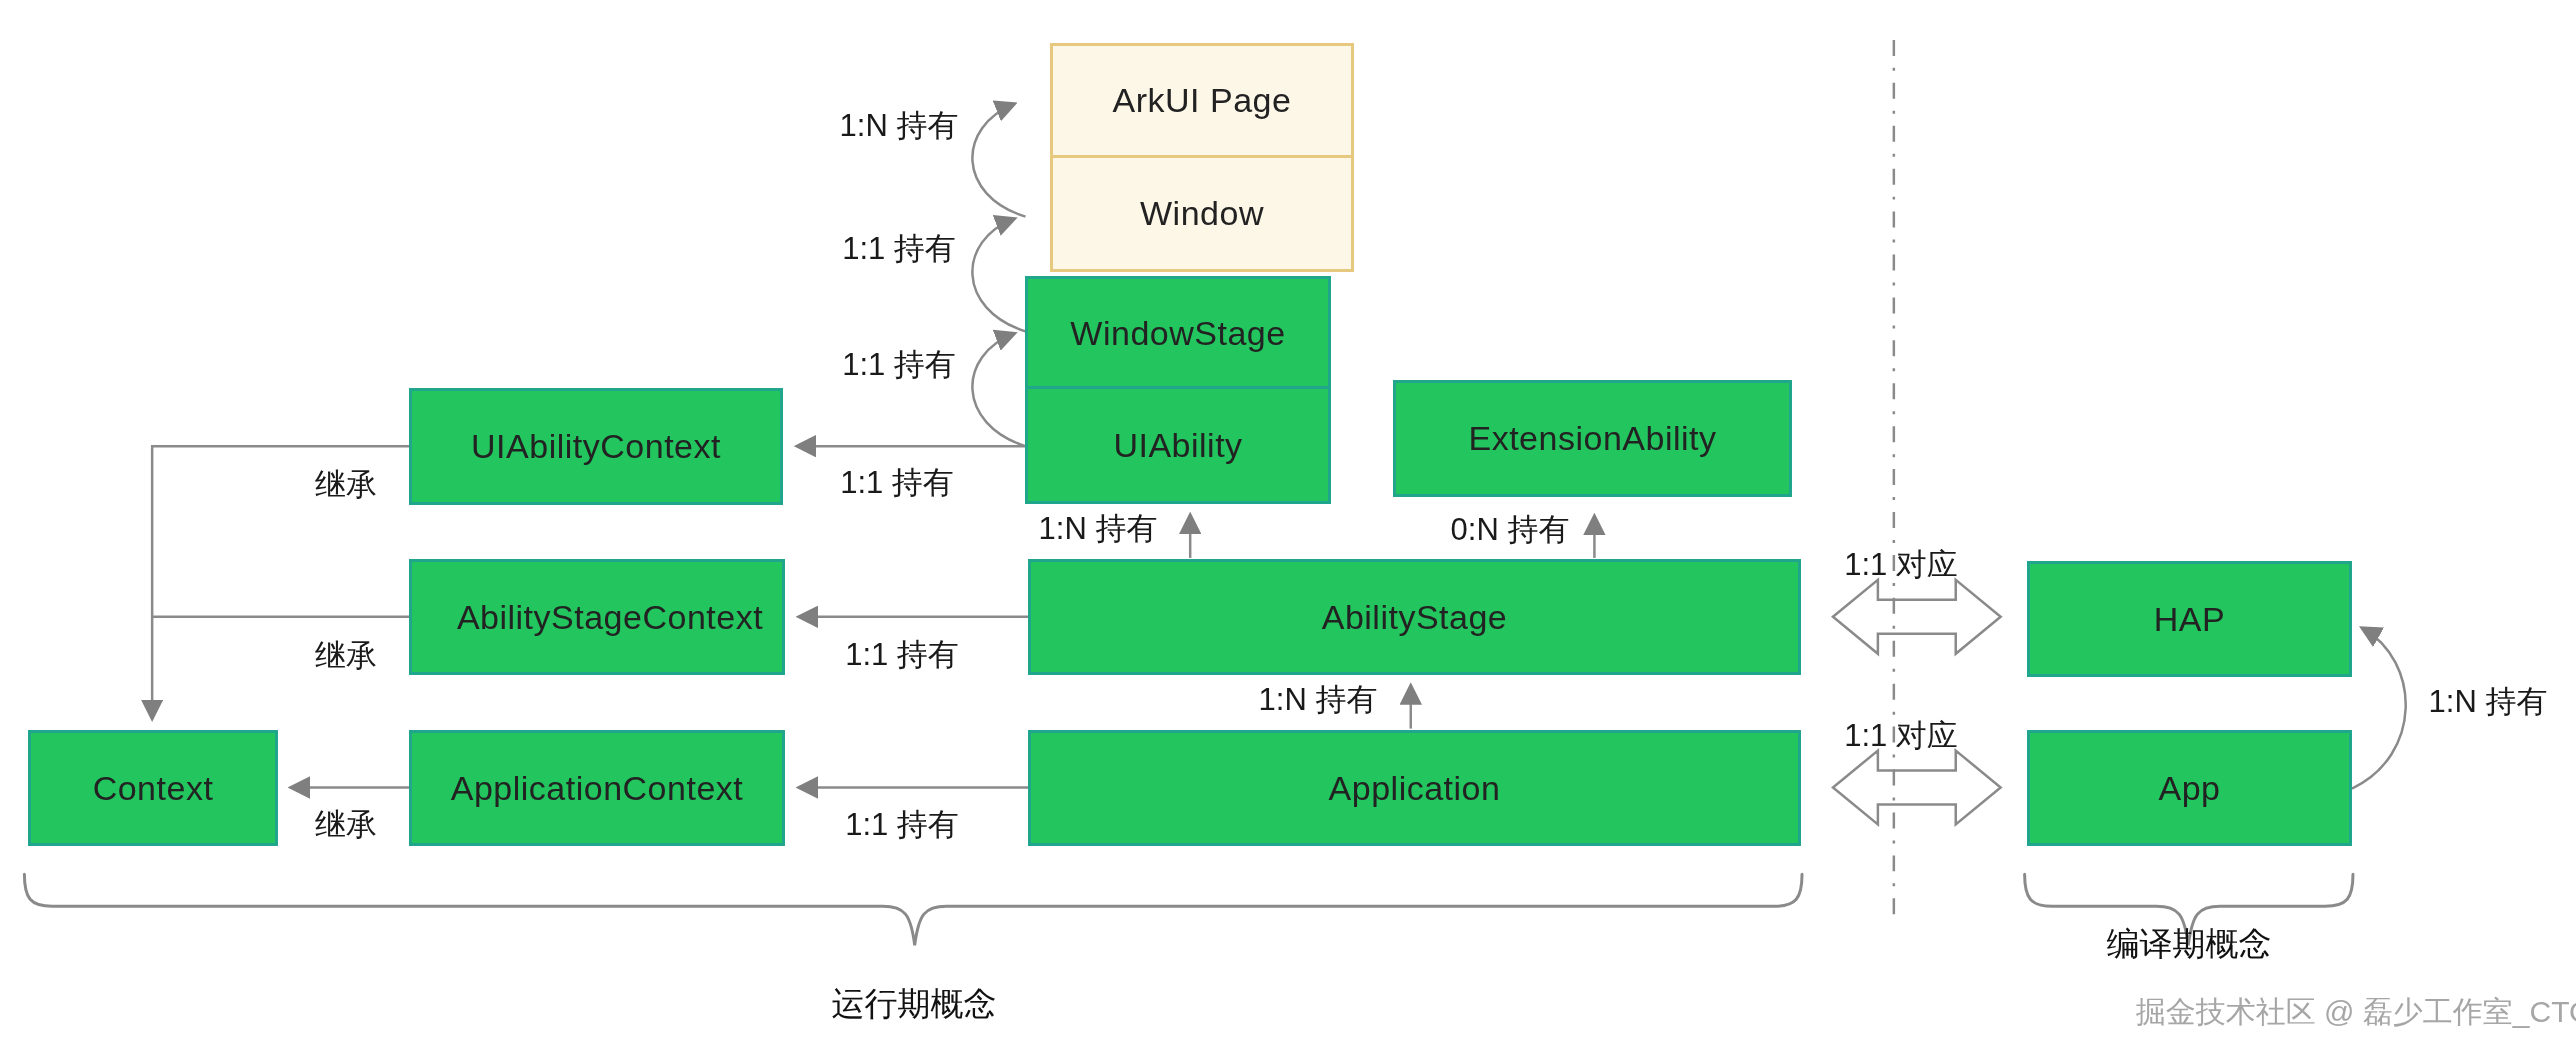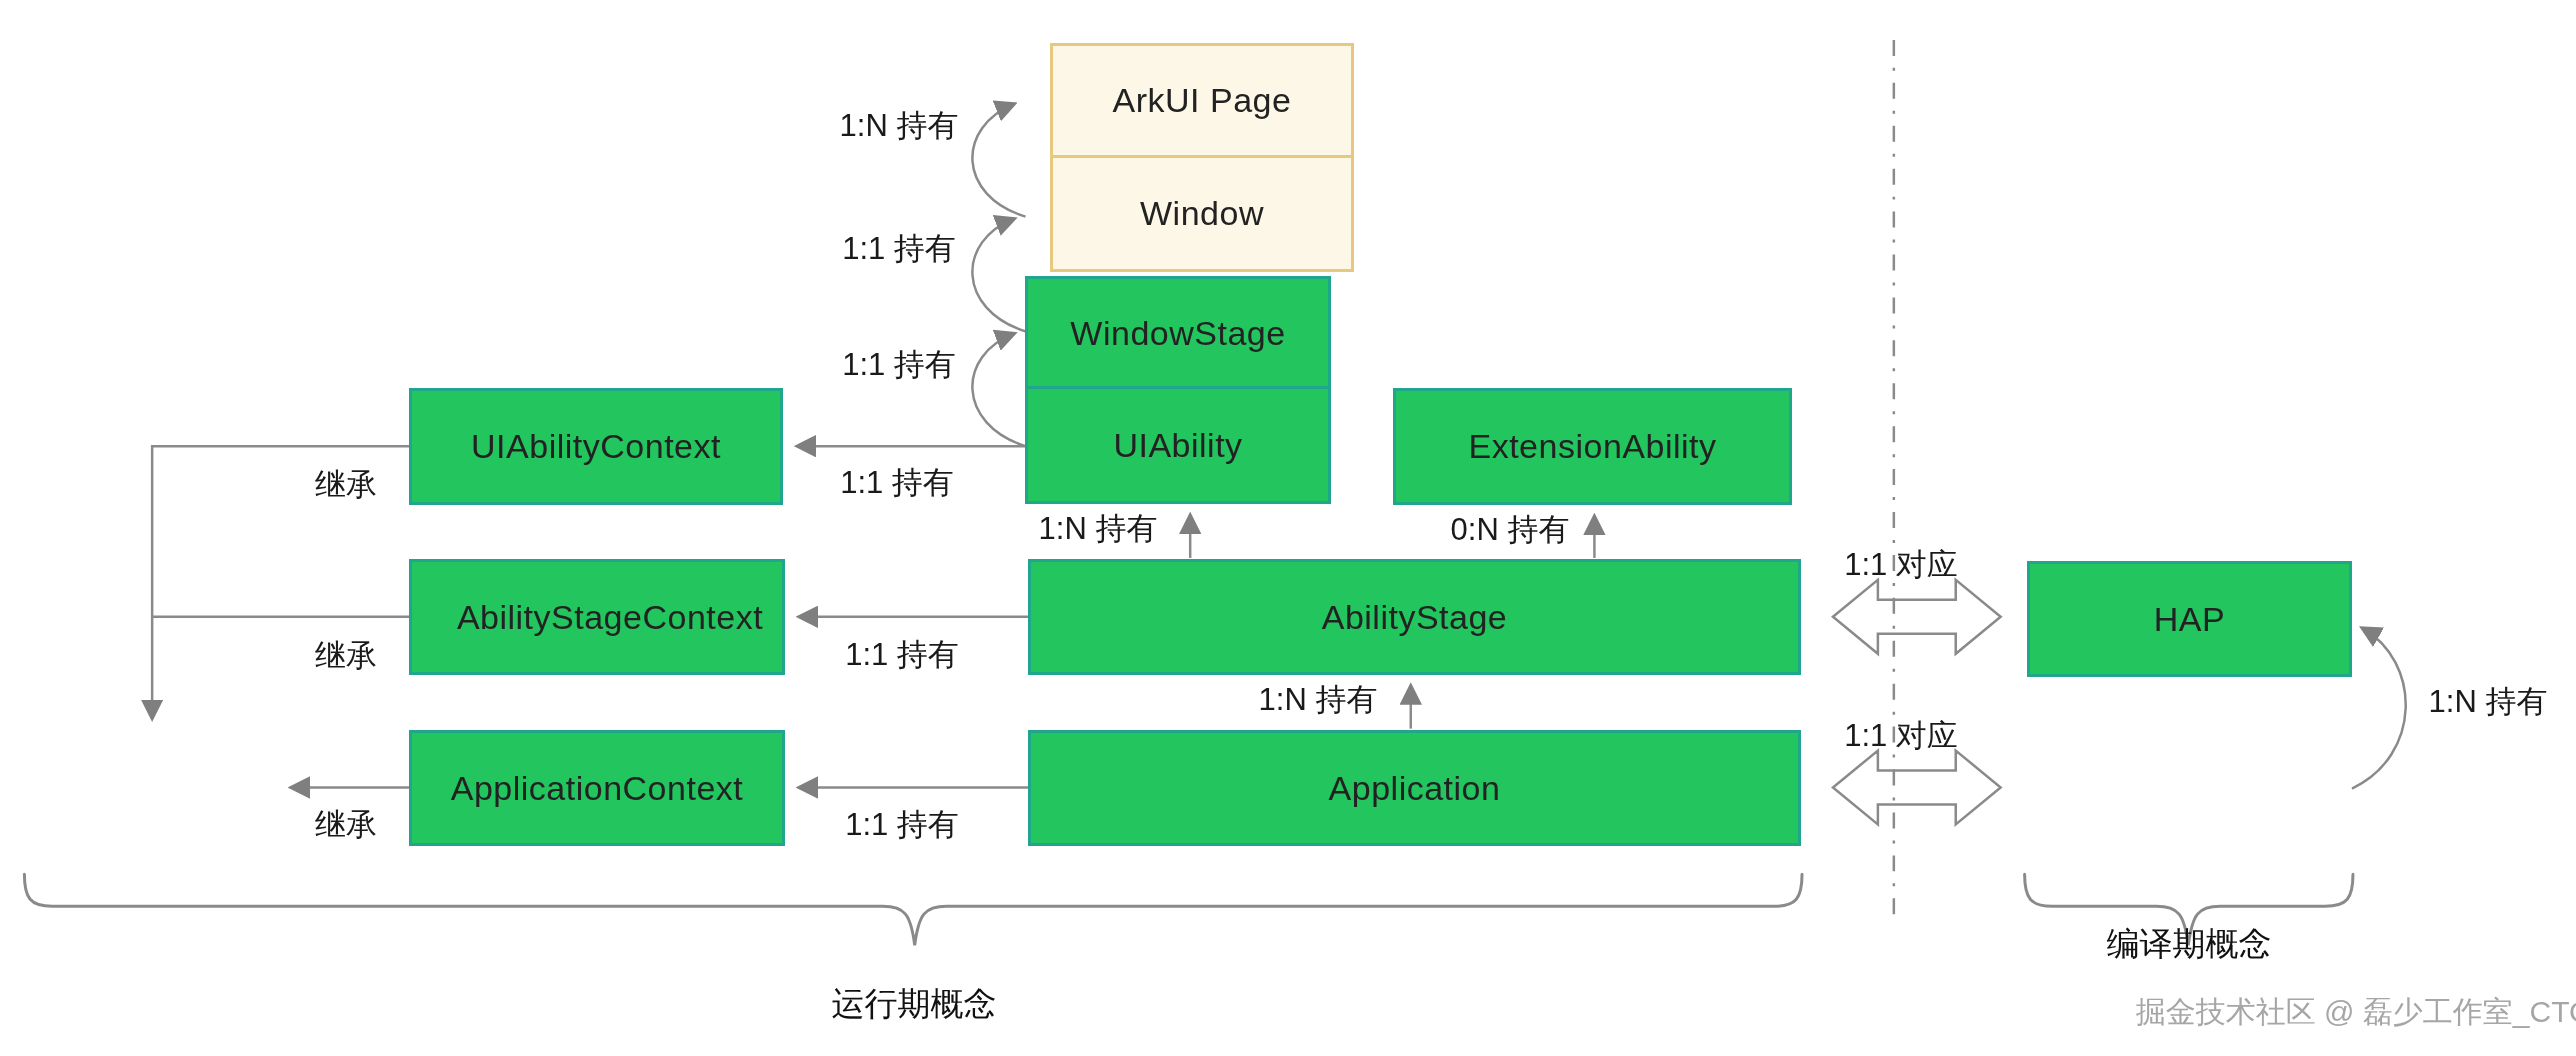--- a/index.html
+++ b/index.html
@@ -55,30 +55,32 @@
     <line x1="1897" y1="40" x2="1897" y2="922" stroke="#8a8a8a" stroke-width="2.5" stroke-dasharray="16 12 3 12"></line>
 
     <path d="M24 876 C24 900 30 908 52 908 L884 908 C906 908 912 916 916 947 C920 916 926 908 948 908 L1777 908 C1799 908 1805 900 1805 876" fill="none" stroke="#8a8a8a" stroke-width="3" stroke-linecap="round"></path>
     <path d="M2028 876 C2028 900 2034 908 2056 908 L2160 908 C2182 908 2188 916 2192 947 C2196 916 2202 908 2224 908 L2329 908 C2351 908 2357 900 2357 876" fill="none" stroke="#8a8a8a" stroke-width="3" stroke-linecap="round"></path>
   </svg>
 
   <div class="box yellow" style="left:1026px;top:43px;width:304px;height:115px;">ArkUI Page</div>
   <div class="box yellow" style="left:1026px;top:155px;width:304px;height:117px;">Window</div>
   <div class="box" style="left:1025px;top:276px;width:306px;height:114px;">WindowStage</div>
   <div class="box" style="left:1025px;top:386px;width:306px;height:118px;">UIAbility</div>
-  <div class="box" style="left:1393px;top:388px;width:399px;height:117px;">ExtensionAbility</div>
+  <div class="box" style="left:1393px;top:380px;width:399px;height:117px;">ExtensionAbility</div>
 
   <div class="box" style="left:409px;top:388px;width:374px;height:117px;">UIAbilityContext</div>
   <div class="box" style="left:409px;top:559px;width:376px;height:116px;padding-left:26px;">AbilityStageContext</div>
   <div class="box" style="left:409px;top:730px;width:376px;height:116px;">ApplicationContext</div>
+  <div class="box" style="left:28px;top:730px;width:250px;height:116px;">Context</div>
 
   <div class="box" style="left:1028px;top:559px;width:773px;height:116px;">AbilityStage</div>
   <div class="box" style="left:1028px;top:730px;width:773px;height:116px;">Application</div>
 
   <div class="box" style="left:2027px;top:561px;width:325px;height:116px;">HAP</div>
+  <div class="box" style="left:2027px;top:730px;width:325px;height:116px;">App</div>
 
   <div class="lbl" style="left:899px;top:126px;">1:N 持有</div>
   <div class="lbl" style="left:899px;top:249px;">1:1 持有</div>
   <div class="lbl" style="left:899px;top:365px;">1:1 持有</div>
   <div class="lbl" style="left:897px;top:483px;">1:1 持有</div>
   <div class="lbl" style="left:346px;top:485px;">继承</div>
 
   <div class="lbl" style="left:1098px;top:529px;">1:N 持有</div>
   <div class="lbl" style="left:1510px;top:530px;">0:N 持有</div>
 

